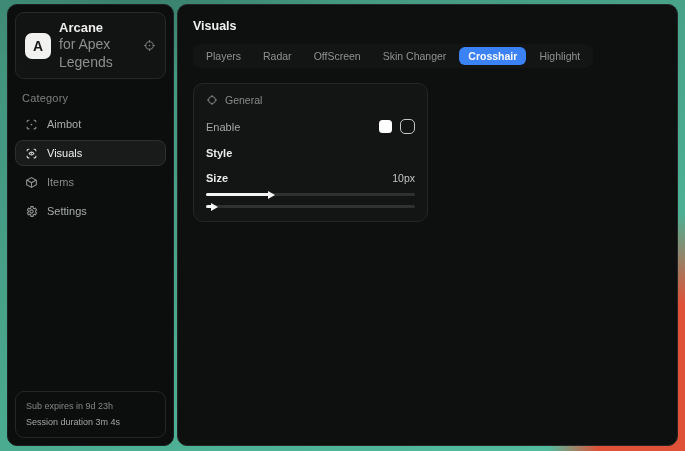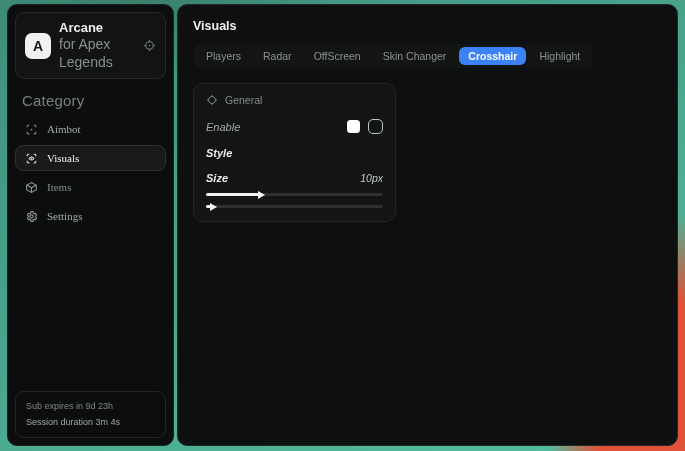--- a/index.html
+++ b/index.html
@@ -23,22 +23,22 @@
     border:1px solid #262927; background:#121413; border-radius:9px;
     padding:7px 9px; display:flex; align-items:center; gap:8px;
   }
   .logo { width:26px; height:26px; background:#f1f1ef; border-radius:7px;
     display:flex; align-items:center; justify-content:center;
     font-weight:bold; font-size:14px; color:#17191a; }
   .app-titles { flex:1; line-height:1.25; }
   .app-name { font-size:13px; font-weight:bold; color:#ededeb; }
   .app-sub { font-size:14px; color:#8b908d; }
   .hdr-ico { color:#767b78; display:flex; }
-  .category { font-size:15px; color:#7b807d; margin:13px 7px 7px 7px; letter-spacing:.2px; }
-  .nav { display:flex; flex-direction:column; gap:3px;font-family:Liberation Serif, serif; }
+  .category { font-size:11px; color:#7b807d; margin:13px 7px 7px 7px; letter-spacing:.2px; }
+  .nav { display:flex; flex-direction:column; gap:3px; }
   .nav-item {
     display:flex; align-items:center; gap:9px; height:26px; padding:0 9px;
     border-radius:8px; border:1px solid transparent; font-size:11px; color:#a7aca9; cursor:default;
   }
   .nav-item .ni-ico { display:flex; color:#8f9491; }
   .nav-item.active { background:#181b1a; border-color:#2d302f; color:#eef0ee; }
   .nav-item.active .ni-ico { color:#d8dbd8; }
   .nav-item.dim { color:#878c89; }
   .side-footer {
     margin-top:auto; border:1px solid #242726; border-radius:9px; padding:7px 10px;
@@ -54,26 +54,26 @@
   }
   .page-title { font-size:12.5px; font-weight:bold; color:#f0f2f0; }
   .tabbar {
     margin-top:11px; display:inline-flex; align-items:center; gap:4px;
     background:#131514; border-radius:8px; padding:3px 4px;
   }
   .tab { font-size:10.5px; color:#8e938f; padding:3px 9px; border-radius:6px; cursor:default; white-space:nowrap; }
   .tab.active { background:#3b82f6; color:#fbfbfa; font-weight:bold; }
 
   .panel {
-    margin-top:15px; width:203px; background:#131514; border:1px solid #232625;
+    margin-top:15px; width:235px; background:#131514; border:1px solid #232625;
     border-radius:10px; padding:10px 12px 13px 12px;
   }
   .panel-head { display:flex; align-items:center; gap:7px; color:#878c89; font-size:10.5px; }
   .panel-head .ph-ico { display:flex; color:#7d827f; }
-  .row { display:flex; align-items:center; justify-content:space-between; margin-top:13px;font-style:italic; }
+  .row { display:flex; align-items:center; justify-content:space-between; margin-top:13px; }
   .lbl-muted { font-size:11px; color:#a3a8a5; }
   .lbl { font-size:11px; font-weight:bold; color:#e9ebe9; }
   .val { font-size:10.5px; color:#c3c7c4;margin-left:28px; }
   .enable-controls { display:flex; align-items:center; gap:8px; }
   .swatch { width:13px; height:13px; border-radius:3.5px; background:#ffffff; }
   .checkbox { width:15px; height:15px; border:1.5px solid #c2c6c3; border-radius:5px; background:transparent; }
   .style-tag {
     display:flex; align-items:center; gap:9px; background:#1d201f; border:1px solid #2d302f;
     border-radius:6px; padding:3px 9px; font-size:10px; color:#a2a7a4;
   }

